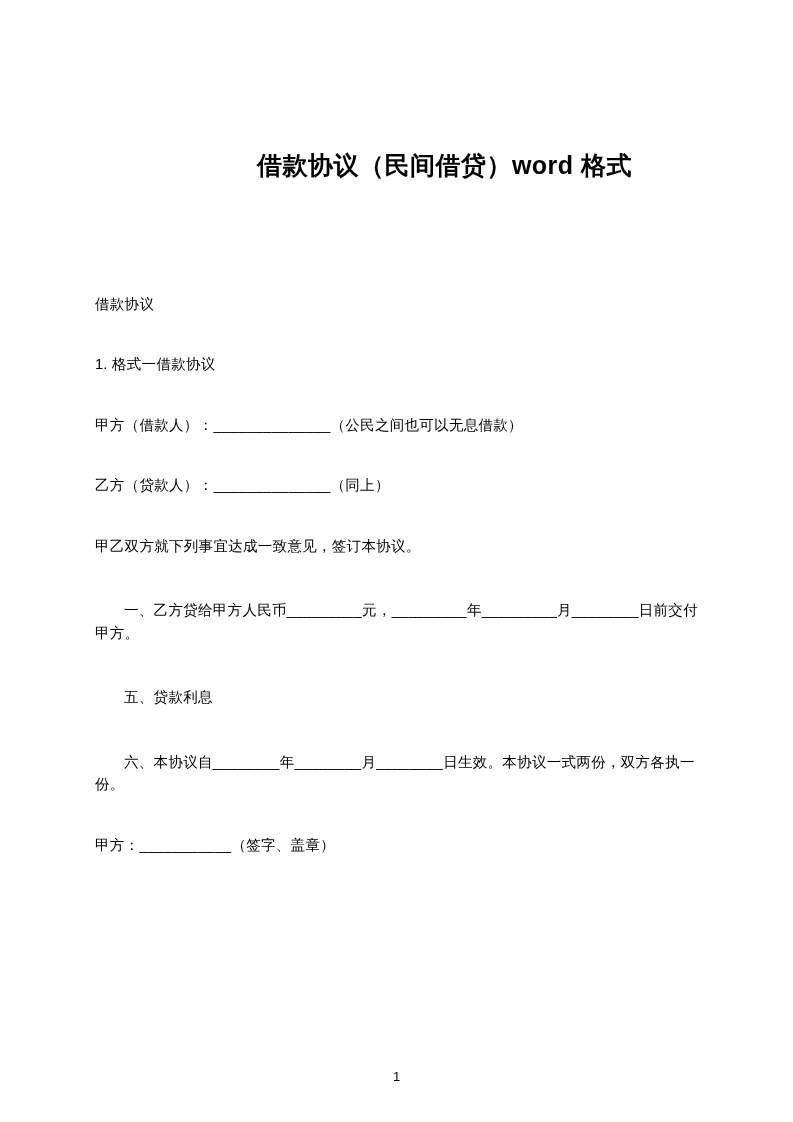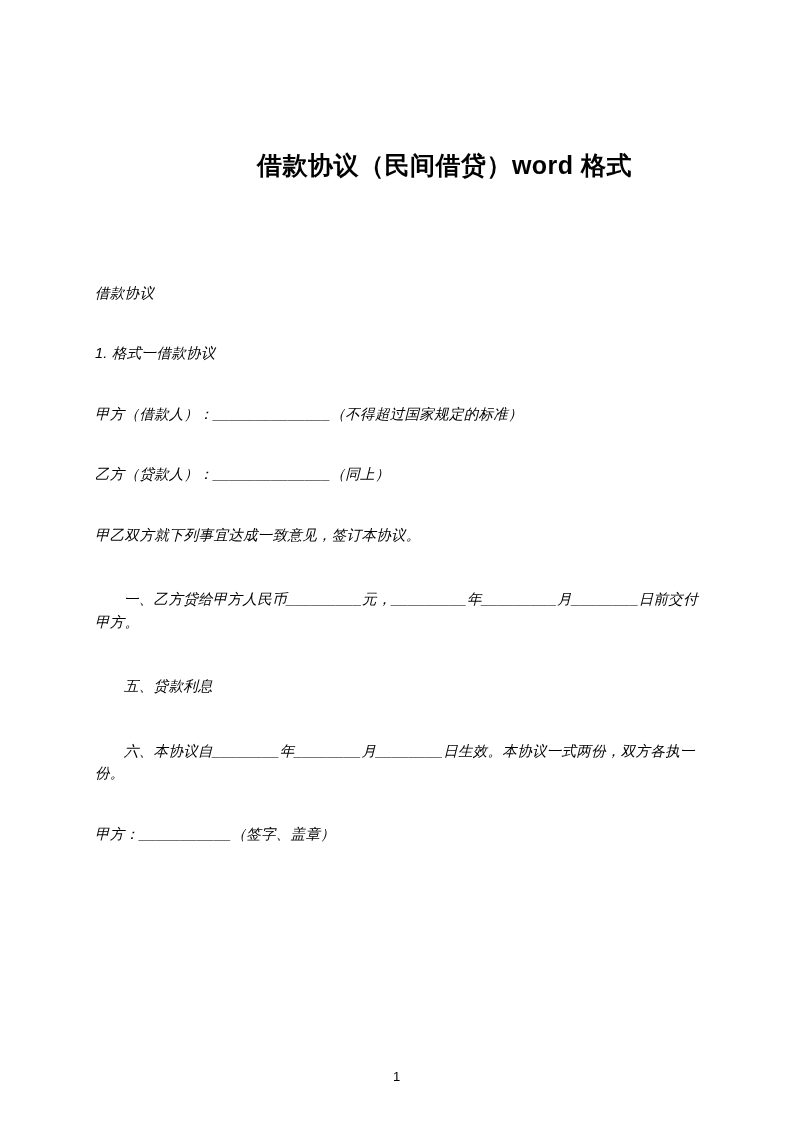--- a/index.html
+++ b/index.html
@@ -27,24 +27,23 @@
     width: 793px;
     text-align: center;
     font-size: 25px;
     font-weight: bold;
     letter-spacing: 0.5px;
     line-height: 1.3;
     margin-left: 48px;
   }
   .body-block {
     position: absolute;
-    top: 282px;
+    top: 293px;
     left: 95px;
     width: 612px;
-    font-style: italic;
   }
   .para {
     font-size: 14.5px;
     line-height: 1.55;
     margin: 0 0 38px 0;
     letter-spacing: 0.3px;
   }
   .para.indent {
     text-indent: 2em;
     margin-top: 42px;
@@ -68,21 +67,21 @@
 <div class="page">
 
   <h1 class="doc-title">借款协议（民间借贷）word 格式</h1>
 
   <div class="body-block">
 
     <p class="para">借款协议</p>
 
     <p class="para">1. 格式一借款协议</p>
 
-    <p class="para">甲方（借款人）：______________（不得超过国家规定的标准）</p>
+    <p class="para">甲方（借款人）：______________（公民之间也可以无息借款）</p>
 
     <p class="para">乙方（贷款人）：______________（同上）</p>
 
     <p class="para">甲乙双方就下列事宜达成一致意见，签订本协议。</p>
 
     <p class="para indent">一、乙方贷给甲方人民币_________元，_________年_________月________日前交付甲方。</p>
 
 
 
 

